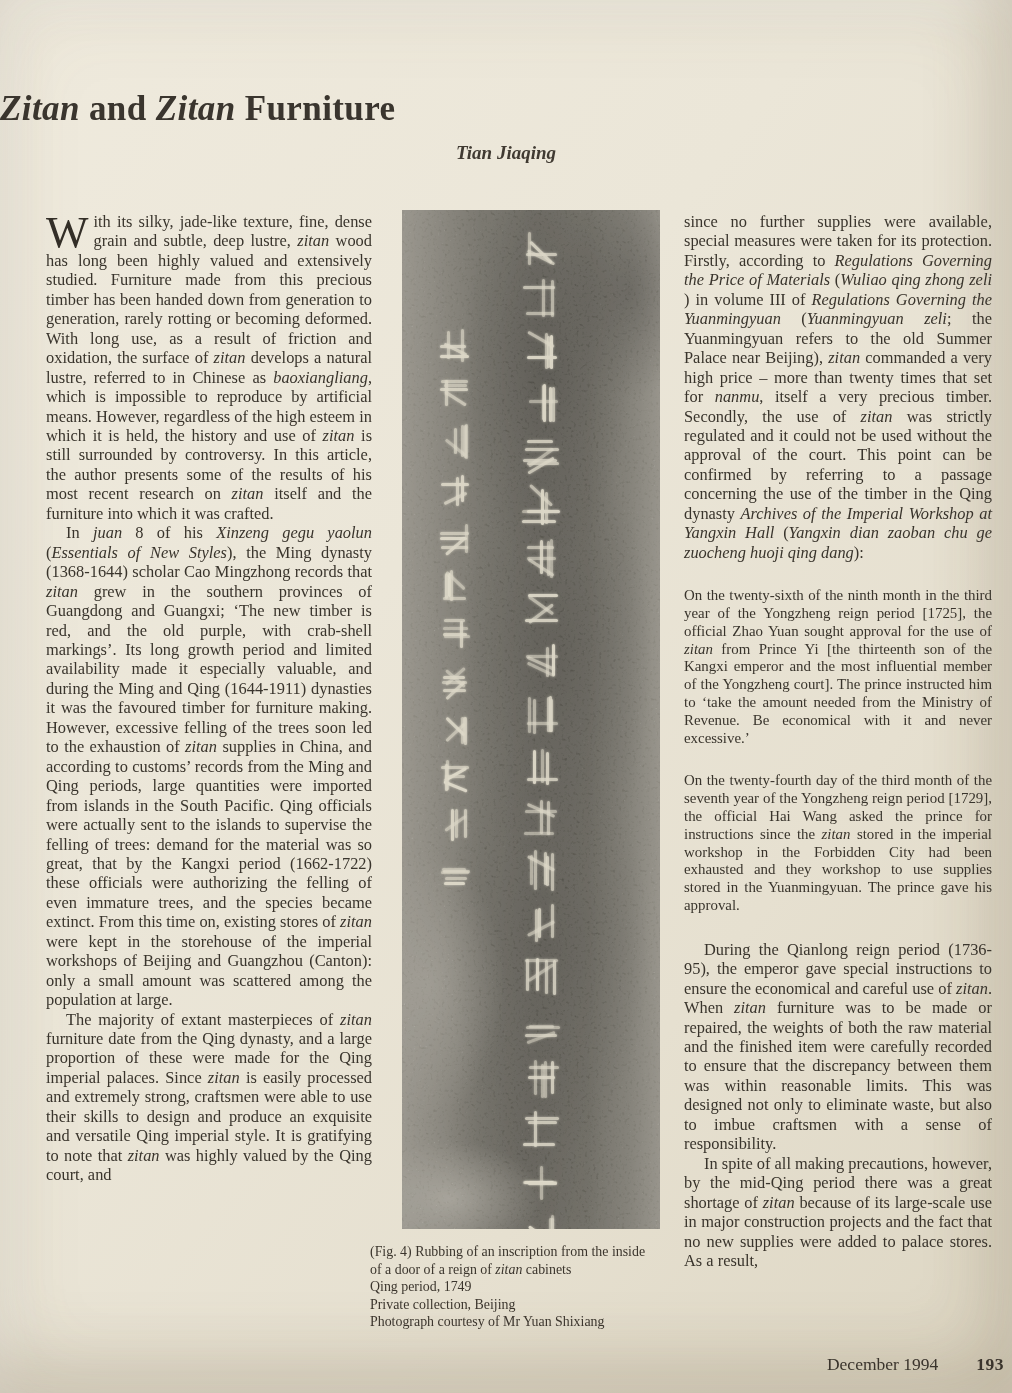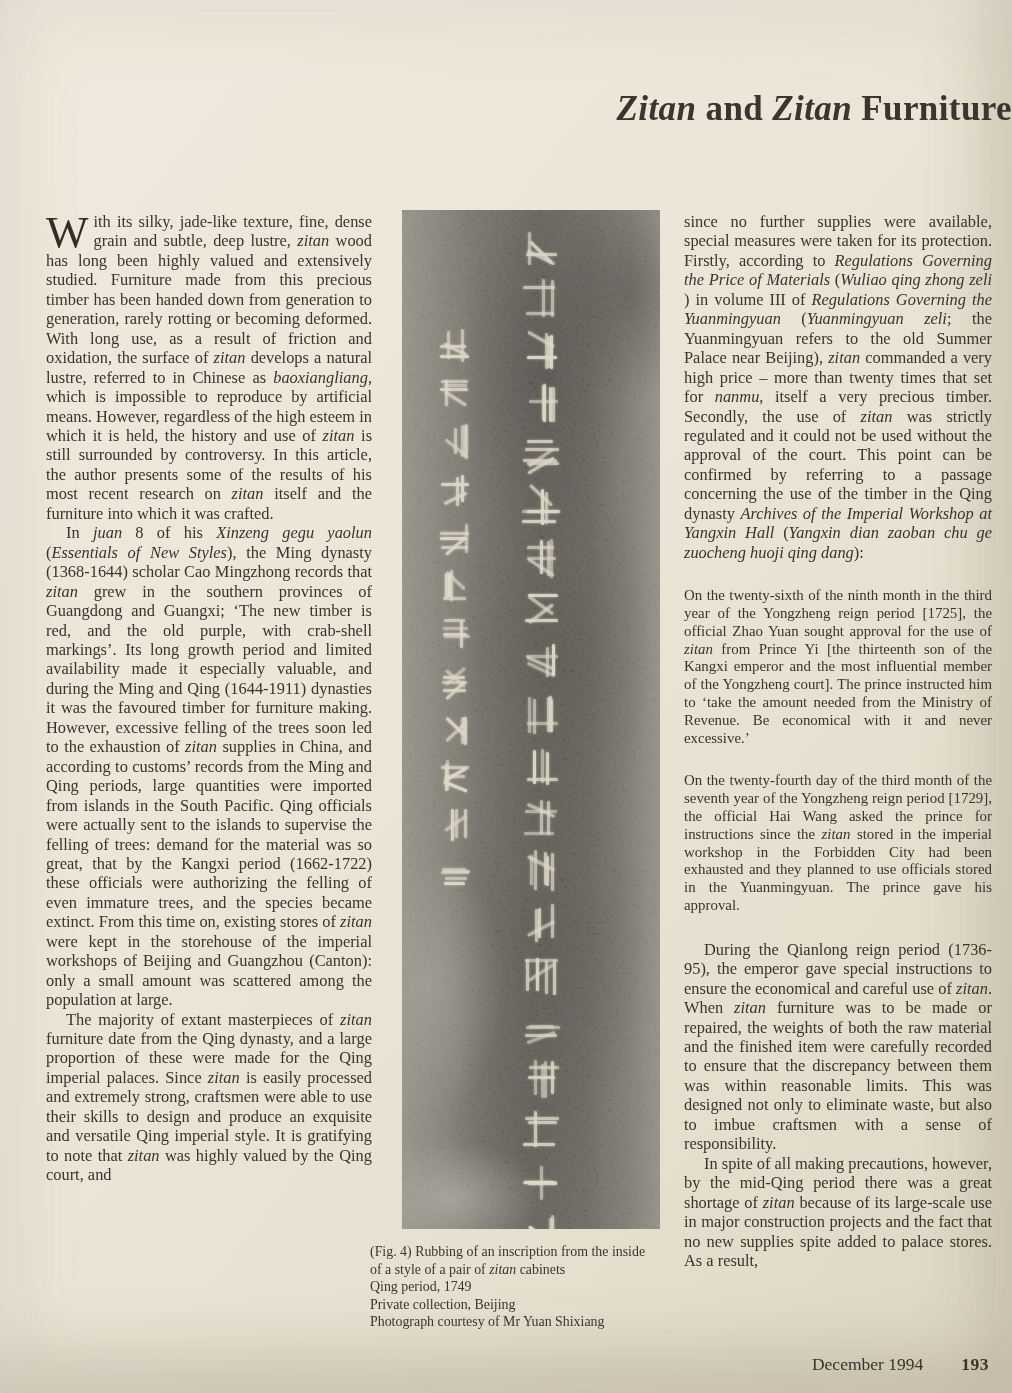--- a/index.html
+++ b/index.html
@@ -3,21 +3,21 @@
 <meta charset="utf-8">
 <style>
   html,body{margin:0;padding:0;}
   body{width:1012px;height:1393px;background:#cfc8b6;font-family:"Liberation Serif",serif;}
   .page{
     position:relative;width:1012px;height:1393px;overflow:hidden;
     background:linear-gradient(128deg,#efeadd 0%,#ebe6d8 40%,#e6e0d0 70%,#ddd6c3 100%);
     box-shadow:inset -18px -30px 70px rgba(112,96,68,.22), inset 8px 8px 40px rgba(255,255,255,.30), inset 0 0 90px rgba(120,104,76,.10);
     color:#38332c;
   }
-  .title{position:absolute;top:66px;left:0;width:100%;text-align:right;font-size:35px;letter-spacing:.4px;color:#3a352e;}
+  .title{position:absolute;top:66px;left:0;width:100%;text-align:left;font-size:35px;letter-spacing:.4px;color:#3a352e;}
   .author{position:absolute;top:142px;left:0;width:100%;text-align:center;font-size:19px;font-weight:bold;font-style:italic;color:#403a32;}
   .col{position:absolute;text-align:justify;font-size:16.4px;line-height:19.45px;color:#39342c;}
   .col-left{left:46px;top:212px;width:326px;}
   .col-right{left:684px;top:212px;width:308px;}
   .col p{margin:0;}
   .col p.indent{text-indent:20px;}
   .col p.quote{font-size:14.9px;line-height:17.8px;margin:25px 0;text-align:justify;}
   .dropcap{float:left;font-size:45px;line-height:35px;padding:3px 5px 0 0;color:#332e27;}
   
   .rubbing{position:absolute;left:402px;top:210px;width:258px;height:1019px;background:#bab7ad;overflow:hidden;}
@@ -37,29 +37,30 @@
   .glyph-col{position:absolute;display:flex;flex-direction:column;align-items:center;}
   .glyph-col.main{left:116px;top:16px;width:46px;gap:11px;}
   .glyph-col.side{left:34px;top:118px;width:38px;gap:13px;}
   .glyph{position:relative;width:38px;height:41px;flex:0 0 auto;}
   .glyph-col.side .glyph{width:31px;height:35px;}
   .stroke{position:absolute;background:#dcd7c7;border-radius:1.5px;box-shadow:0 0 2.5px rgba(236,231,215,.75);}
   
   .caption{position:absolute;left:370px;top:1243px;width:302px;font-size:13.9px;line-height:17.6px;color:#3b352d;}
   .caption .cap-line{margin:0;}
   .footer{position:absolute;top:1354px;left:0;width:100%;}
-  .footer-inner{position:absolute;right:23px;top:0;font-size:17.5px;color:#3a342c;white-space:nowrap;}
+  .footer-inner{position:absolute;right:8px;top:0;font-size:17.5px;color:#3a342c;white-space:nowrap;}
   .footer-inner .pgnum{margin-left:38px;font-weight:bold;letter-spacing:.5px;}
 </style>
 </head>
 <body>
 
 <div class="page">
 
   <h1 class="title"><i>Zitan</i><span> and </span><i>Zitan</i><span> Furniture</span></h1>
+  <div class="author">Tian Jiaqing</div>
 
   <div class="col col-left">
       <p class="para"><span class="dropcap">W</span><span>ith its silky, jade-like texture, fine, dense grain and subtle, deep lustre, </span><i>zitan</i><span> wood has long been highly valued and extensively studied. Furniture made from this precious timber has been handed down from generation to generation, rarely rotting or becoming deformed. With long use, as a result of friction and oxidation, the surface of </span><i>zitan</i><span> develops a natural lustre, referred to in Chinese as </span><i>baoxiangliang</i><span>, which is impossible to reproduce by artificial means. However, regardless of the high esteem in which it is held, the history and use of </span><i>zitan</i><span> is still surrounded by controversy. In this article, the author presents some of the results of his most recent research on </span><i>zitan</i><span> itself and the furniture into which it was crafted.</span></p>
       <p class="para indent"><span>In </span><i>juan</i><span> 8 of his </span><i>Xinzeng gegu yaolun</i><span> (</span><i>Essentials of New Styles</i><span>), the Ming dynasty (1368-1644) scholar Cao Mingzhong records that </span><i>zitan</i><span> grew in the southern provinces of Guangdong and Guangxi; ‘The new timber is red, and the old purple, with crab-shell markings’. Its long growth period and limited availability made it especially valuable, and during the Ming and Qing (1644-1911) dynasties it was the favoured timber for furniture making. However, excessive felling of the trees soon led to the exhaustion of </span><i>zitan</i><span> supplies in China, and according to customs’ records from the Ming and Qing periods, large quantities were imported from islands in the South Pacific. Qing officials were actually sent to the islands to supervise the felling of trees: demand for the material was so great, that by the Kangxi period (1662-1722) these officials were authorizing the felling of even immature trees, and the species became extinct. From this time on, existing stores of </span><i>zitan</i><span> were kept in the storehouse of the imperial workshops of Beijing and Guangzhou (Canton): only a small amount was scattered among the population at large.</span></p>
       <p class="para indent"><span>The majority of extant masterpieces of </span><i>zitan</i><span> furniture date from the Qing dynasty, and a large proportion of these were made for the Qing imperial palaces. Since </span><i>zitan</i><span> is easily processed and extremely strong, craftsmen were able to use their skills to design and produce an exquisite and versatile Qing imperial style. It is gratifying to note that </span><i>zitan</i><span> was highly valued by the Qing court, and</span></p>
     </div>
 
   <div class="rubbing">
     <div class="ink"></div>
     <svg class="grain" xmlns="http://www.w3.org/2000/svg">
@@ -301,28 +302,28 @@
           <span class="stroke" style="left: 17.8035%; right: 11.8989%; top: 59.1014%; height: 3px; opacity: 0.73;"></span>
           <span class="stroke" style="left: 13.0122%; right: 16.1956%; top: 74.7734%; height: 3px; opacity: 0.99;"></span>
           <span class="stroke" style="left: 6.88295%; right: 14.0988%; top: 35.2515%; height: 3px; opacity: 0.65;"></span>
         </div>
       </div>
   </div>
 
   <div class="col col-right">
       <p class="para"><span>since no further supplies were available, special measures were taken for its protection. Firstly, according to </span><i>Regulations Governing the Price of Materials</i><span> (</span><i>Wuliao qing zhong zeli</i><span> ) in volume III of </span><i>Regulations Governing the Yuanmingyuan</i><span> (</span><i>Yuanmingyuan zeli</i><span>; the Yuanmingyuan refers to the old Summer Palace near Beijing), </span><i>zitan</i><span> commanded a very high price – more than twenty times that set for </span><i>nanmu</i><span>, itself a very precious timber. Secondly, the use of </span><i>zitan</i><span> was strictly regulated and it could not be used without the approval of the court. This point can be confirmed by referring to a passage concerning the use of the timber in the Qing dynasty </span><i>Archives of the Imperial Workshop at Yangxin Hall</i><span> (</span><i>Yangxin dian zaoban chu ge zuocheng huoji qing dang</i><span>):</span></p>
       <p class="quote"><span>On the twenty-sixth of the ninth month in the third year of the Yongzheng reign period [1725], the official Zhao Yuan sought approval for the use of </span><i>zitan</i><span> from Prince Yi [the thirteenth son of the Kangxi emperor and the most influential member of the Yongzheng court]. The prince instructed him to ‘take the amount needed from the Ministry of Revenue. Be economical with it and never excessive.’</span></p>
-      <p class="quote"><span>On the twenty-fourth day of the third month of the seventh year of the Yongzheng reign period [1729], the official Hai Wang asked the prince for instructions since the </span><i>zitan</i><span> stored in the imperial workshop in the Forbidden City had been exhausted and they planned to use officials stored in the Yuanmingyuan. The prince gave his approval.</span></p>
+      <p class="quote"><span>On the twenty-fourth day of the third month of the seventh year of the Yongzheng reign period [1729], the official Hai Wang asked the prince for instructions since the </span><i>zitan</i><span> stored in the imperial workshop in the Forbidden City had been exhausted and they workshop to use supplies stored in the Yuanmingyuan. The prince gave his approval.</span></p>
       <p class="para indent"><span>During the Qianlong reign period (1736-95), the emperor gave special instructions to ensure the economical and careful use of </span><i>zitan</i><span>. When </span><i>zitan</i><span> furniture was to be made or repaired, the weights of both the raw material and the finished item were carefully recorded to ensure that the discrepancy between them was within reasonable limits. This was designed not only to eliminate waste, but also to imbue craftsmen with a sense of responsibility.</span></p>
-      <p class="para indent"><span>In spite of all making precautions, however, by the mid-Qing period there was a great shortage of </span><i>zitan</i><span> because of its large-scale use in major construction projects and the fact that no new supplies spite added to palace stores. As a result,</span></p>
+      <p class="para indent"><span>In spite of all making precautions, however, by the mid-Qing period there was a great shortage of </span><i>zitan</i><span> because of its large-scale use in major construction projects and the fact that no new supplies were added to palace stores. As a result,</span></p>
     </div>
 
   <div class="caption">
       <div class="cap-line"><span>(Fig. 4) Rubbing of an inscription from the inside</span></div>
-      <div class="cap-line"><span>of a style of a pair of </span><i>zitan</i><span> cabinets</span></div>
+      <div class="cap-line"><span>of a door of a reign of </span><i>zitan</i><span> cabinets</span></div>
       <div class="cap-line"><span>Qing period, 1749</span></div>
       <div class="cap-line"><span>Private collection, Beijing</span></div>
       <div class="cap-line"><span>Photograph courtesy of Mr Yuan Shixiang</span></div>
     </div>
 
   <div class="footer">
     <div class="footer-inner">
       <span>December 1994</span><span class="pgnum">193</span>
     </div>
   </div>

